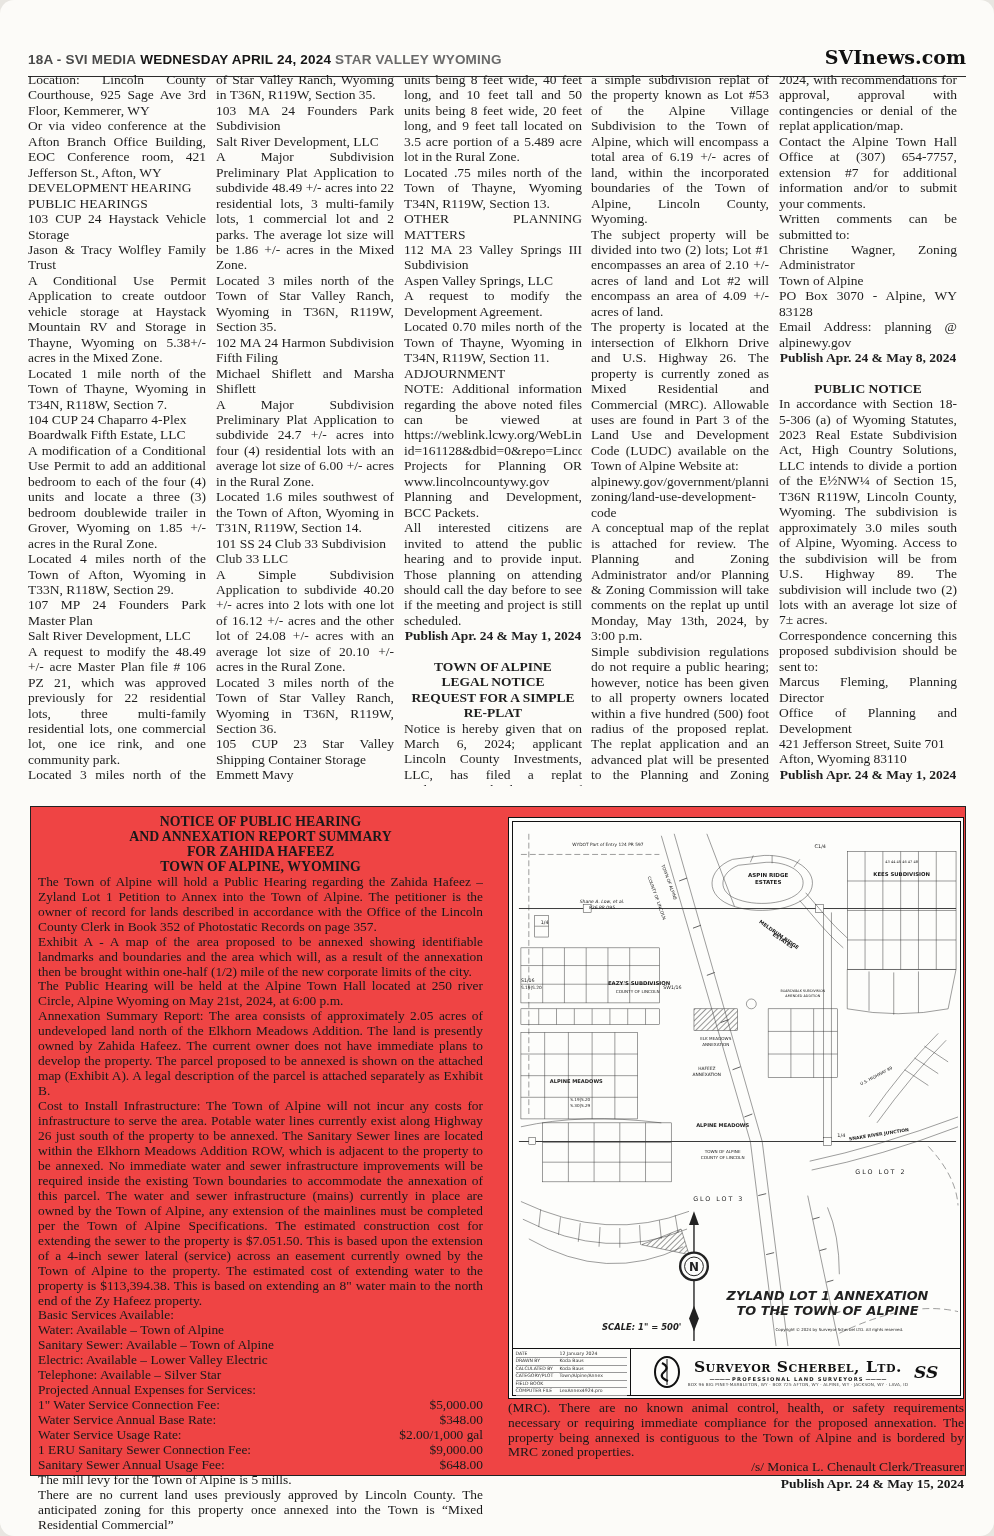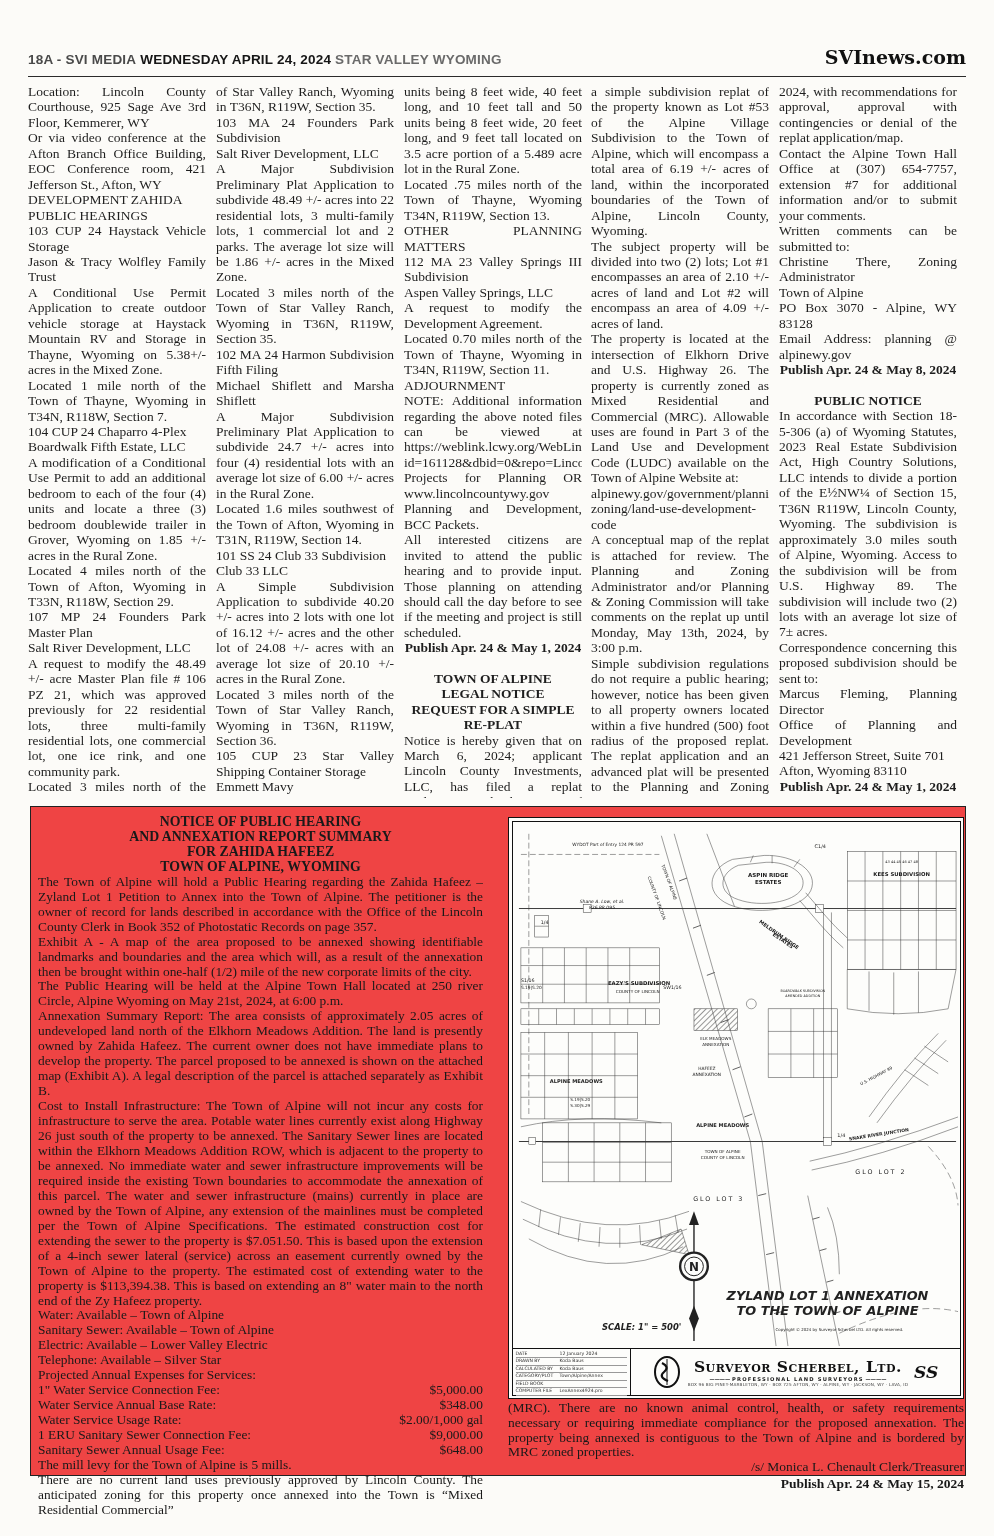--- a/index.html
+++ b/index.html
@@ -1,29 +1,29 @@
 <!DOCTYPE html>
 <html><head>
 <meta charset="utf-8">
 <style>
   * { margin:0; padding:0; box-sizing:border-box; }
   body { background:#e8e6e1; font-family:"Liberation Serif", serif; }
-  .page { position:relative; width:994px; height:1536px; margin:0 auto; background:#fcfbf8; color:#1c1c1c; overflow:hidden; }
+  .page { position:relative; width:994px; height:1536px; margin:0 auto; background:#fcfbf8; color:#1c1c1c; overflow:hidden;border-radius:14px; }
 
   
   .masthead { position:absolute; left:28px; top:46px; width:938px; display:flex; justify-content:space-between; align-items:baseline; }
   .mast-left { font-family:"Liberation Sans", sans-serif; font-size:13.5px; letter-spacing:.2px; color:#555; white-space:nowrap; }
   .mast-edition { font-weight:bold; color:#4a4a4a; }
   .mast-date { font-weight:bold; color:#161616; }
   .mast-region { font-weight:bold; color:#6a6a6a; }
   .mast-site { font-family:"DejaVu Serif", serif; font-weight:bold; font-size:19px; color:#111; }
   .mast-rule { position:absolute; left:28px; top:76px; width:938px; height:0; border-top:1.6px solid #2b2b2b; }
 
   
-  .col { position:absolute; top:84px; width:178px; height:714px; overflow:hidden;
+  .col { position:absolute; top:72px; width:178px; height:714px; overflow:hidden;
          font-size:13.5px; line-height:15.45px; text-align:justify; color:#1e1e1e; }
   .col p { margin:0; }
   .col .publish { font-weight:bold; text-align:center; }
   .col .bold-center { font-weight:bold; text-align:center;font-family:Liberation Serif, serif; }
   .col .spacer { height:15px; }
 
   
   .big-box { position:absolute; left:30px; top:806px; width:936px; height:670px; border:1.6px solid #222; background:#ef4444; }
   .notice-text { position:absolute; left:7px; top:8px; width:445px; font-size:13.4px; line-height:14.95px; text-align:justify; color:#191919; }
   .notice-text p { margin:0; }
@@ -67,21 +67,21 @@
       <span> </span>
       <span class="mast-region">STAR VALLEY WYOMING</span>
     </div>
     <div class="mast-site">SVInews.com</div>
   </div>
   <div class="mast-rule"></div>
 
   <div class="col" style="left:28px">
       <p>Location: Lincoln County Courthouse, 925 Sage Ave 3rd Floor, Kemmerer, WY</p>
       <p>Or via video conference at the Afton Branch Office Building, EOC Conference room, 421 Jefferson St., Afton, WY</p>
-      <p>DEVELOPMENT ZAHIDA</p>
+      <p>DEVELOPMENT HEARING</p>
       <p>PUBLIC HEARINGS</p>
       <p>103 CUP 24 Haystack Vehicle Storage</p>
       <p>Jason &amp; Tracy Wolfley Family Trust</p>
       <p>A Conditional Use Permit Application to create outdoor vehicle storage at Haystack Mountain RV and Storage in Thayne, Wyoming on 5.38+/- acres in the Mixed Zone.</p>
       <p>Located 1 mile north of the Town of Thayne, Wyoming in T34N, R118W, Section 7.</p>
       <p>104 CUP 24 Chaparro 4-Plex</p>
       <p>Boardwalk Fifth Estate, LLC</p>
       <p>A modification of a Conditional Use Permit to add an additional bedroom to each of the four (4) units and locate a three (3) bedroom doublewide trailer in Grover, Wyoming on 1.85 +/- acres in the Rural Zone.</p>
       <p>Located 4 miles north of the Town of Afton, Wyoming in T33N, R118W, Section 29.</p>
       <p>107 MP 24 Founders Park Master Plan</p>
@@ -131,21 +131,21 @@
       <p>The subject property will be divided into two (2) lots; Lot #1 encompasses an area of 2.10 +/- acres of land and Lot #2 will encompass an area of 4.09 +/- acres of land.</p>
       <p>The property is located at the intersection of Elkhorn Drive and U.S. Highway 26. The property is currently zoned as Mixed Residential and Commercial (MRC). Allowable uses are found in Part 3 of the Land Use and Development Code (LUDC) available on  the Town of Alpine Website at:</p>
       <p>alpinewy.gov/government/planning-zoning/land-use-development-code</p>
       <p>A conceptual map of the replat is attached for review. The Planning and Zoning Administrator and/or Planning &amp; Zoning Commission will take comments on the replat up until Monday, May 13th, 2024, by 3:00 p.m.</p>
       <p>Simple subdivision regulations do not require a public hearing; however, notice has been given to all property owners located within a five hundred (500) foot radius of the proposed replat. The replat application and an advanced plat will be presented to the Planning and Zoning Commission at their scheduled meeting on May 14,</p>
     </div>
   <div class="col" style="left:779px">
       <p>2024, with recommendations for approval, approval with contingencies or denial of the replat application/map.</p>
       <p>Contact the Alpine Town Hall Office at (307) 654-7757, extension #7 for additional information and/or to submit your comments.</p>
       <p>Written comments can be submitted to:</p>
-      <p>Christine There, Zoning Administrator</p>
+      <p>Christine Wagner, Zoning Administrator</p>
       <p>Town of Alpine</p>
       <p>PO Box 3070 - Alpine, WY 83128</p>
       <p>Email Address: planning @ alpinewy.gov</p>
       <p class="publish">Publish Apr. 24 &amp; May 8, 2024</p>
       <p class="spacer"></p>
       <p class="bold-center">PUBLIC NOTICE</p>
       <p>In accordance with Section 18-5-306 (a) of Wyoming Statutes, 2023 Real Estate Subdivision Act, High Country Solutions, LLC intends to divide a portion of the E½NW¼ of Section 15, T36N R119W, Lincoln County, Wyoming. The subdivision is approximately 3.0 miles south of Alpine, Wyoming. Access to the subdivision will be from U.S. Highway 89. The subdivision will include two (2) lots with an average lot size of 7± acres.</p>
       <p>Correspondence concerning this proposed subdivision should be sent to:</p>
       <p>Marcus Fleming, Planning Director</p>
       <p>Office of Planning and Development</p>
@@ -162,20 +162,21 @@
           <p class="bold-center">AND ANNEXATION REPORT SUMMARY</p>
           <p class="bold-center">FOR ZAHIDA HAFEEZ</p>
           <p class="bold-center">TOWN OF ALPINE, WYOMING</p>
         </div>
       <div>
           <p>The Town of Alpine will hold a Public Hearing regarding the Zahida Hafeez – Zyland Lot 1 Petition to Annex into the Town of Alpine.  The petitioner is the owner of record for lands described in accordance with the Office of the Lincoln County Clerk in Book 352 of Photostatic Records on page 357.</p>
           <p>Exhibit A - A map of the area proposed to be annexed showing identifiable landmarks and boundaries and the area which will, as a result of the annexation then be brought within one-half (1/2) mile of the new corporate limits of the city.</p>
           <p>The Public Hearing will be held at the Alpine Town Hall located at 250 river Circle, Alpine Wyoming on May 21st, 2024, at 6:00 p.m.</p>
           <p>Annexation Summary Report: The area consists of approximately 2.05 acres of undeveloped land north of the Elkhorn Meadows Addition.  The land is presently owned by Zahida Hafeez. The current owner does not have immediate plans to develop the property. The parcel proposed to be annexed is shown on the attached map (Exhibit A). A legal description of the parcel is attached separately as Exhibit B.</p>
           <p>Cost to Install Infrastructure: The Town of Alpine will not incur any costs for infrastructure to serve the area. Potable water lines currently exist along Highway 26 just south of the property to be annexed.  The Sanitary Sewer lines are located within the Elkhorn Meadows Addition ROW, which is adjacent to the property to be annexed.  No immediate water and sewer infrastructure improvements will be required inside the existing Town boundaries to accommodate the annexation of this parcel. The water and sewer infrastructure (mains) currently in place are owned by the Town of Alpine, any extension of the mainlines must be completed per the Town of Alpine Specifications.  The estimated construction cost for extending the sewer to the property is $7.051.50. This is based upon the extension of a 4-inch sewer lateral (service) across an easement currently owned by the Town of Alpine to the property. The estimated cost of extending water to the property is $113,394.38. This is based on extending an 8" water main to the north end of the Zy Hafeez property.</p>
+          <p>Basic Services Available:</p>
           <p>Water: Available – Town of Alpine</p>
           <p>Sanitary Sewer: Available – Town of Alpine</p>
           <p>Electric: Available – Lower Valley Electric</p>
           <p>Telephone: Available – Silver Star</p>
           <p>Projected Annual Expenses for Services:</p>
         </div>
       <div class="fee-list">
           <div class="fee-row">
             <span class="ml">1" Water Service Connection Fee:</span>
             <span class="mv">$5,000.00</span>

